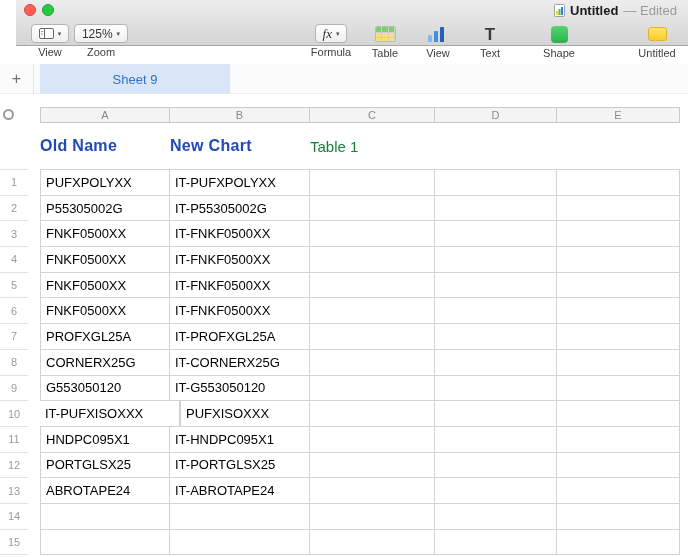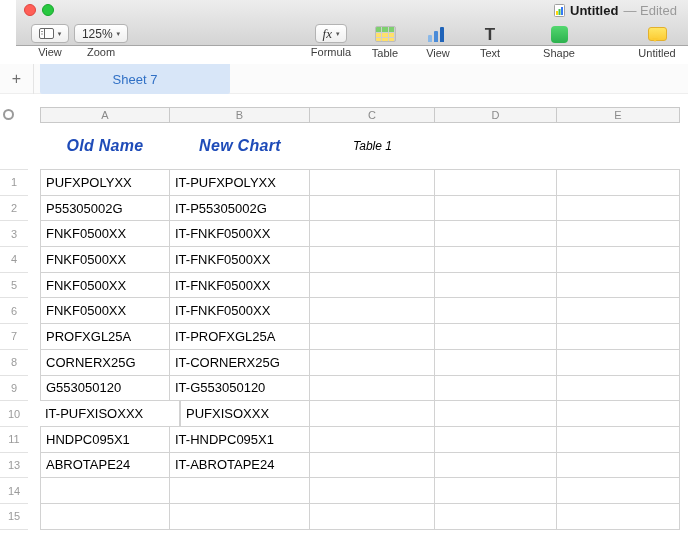--- a/index.html
+++ b/index.html
@@ -56,23 +56,23 @@
   .colheaders{position:absolute;top:13px;left:0;height:16px;display:flex;}
   .corner{width:40px;position:relative;}
   .corner-circle{position:absolute;left:3px;top:2px;width:11px;height:11px;border:2px solid #9a9a9a;border-radius:50%;box-sizing:border-box;background:#fff;}
   .colcell{background:#f4f4f4;border-top:1px solid #c9c9c9;border-bottom:1px solid #c9c9c9;border-right:1px solid #c9c9c9;
     font-size:11px;color:#8a8a8a;display:flex;align-items:center;justify-content:center;box-sizing:border-box;}
   .colcell.first{border-left:1px solid #c9c9c9;}
   .w-a{width:130px;} .w-b{width:140px;} .w-c{width:125px;} .w-d{width:122px;} .w-e{width:123px;}
   .gridarea{position:absolute;top:29px;left:0;}
   .header-row{display:flex;height:47px;}
   .header-row .gutter{border-bottom:1px solid #e2e2e2;}
-  .hcell{box-sizing:border-box;border-bottom:1px solid #d2d2d2;display:flex;align-items:center;justify-content:center;font-style:italic;}
+  .hcell{box-sizing:border-box;border-bottom:1px solid #d2d2d2;display:flex;align-items:center;justify-content:flex-start;}
   .hname{font-size:16px;font-weight:700;color:#1e4bb8;letter-spacing:0.3px;}
-  .table-title{font-size:12px;color:#000000;font-weight:500;}
+  .table-title{font-size:15px;color:#15803d;font-weight:500;}
   .sheet-row{display:flex;height:25.7px;}
   .gutter{width:28px;box-sizing:border-box;display:flex;align-items:center;justify-content:center;
     font-size:11px;color:#9b9b9b;border-bottom:1px solid #e2e2e2;}
   .gap{width:12px;}
   .cell{box-sizing:border-box;border-right:1px solid #d2d2d2;border-bottom:1px solid #d2d2d2;
     font-size:13px;color:#000;display:flex;align-items:center;padding-left:5px;overflow:hidden;white-space:nowrap;}
   .cell.w-a{border-left:1px solid #d2d2d2;}
 </style>
 </head>
 <body>
@@ -172,21 +172,21 @@
         <span class="ic-comment"></span>
       </div>
       <span class="tb-label">Untitled</span>
     </div>
   </div>
 </div>
 
 <div class="tabbar">
   <div class="add-sheet">+</div>
   <div class="sheet-tab">
-    <span>Sheet 7</span>
+    <span>Sheet 9</span>
   </div>
 </div>
 
 <div class="canvas">
   <div class="colheaders">
     <div class="corner">
       <span class="corner-circle"></span>
     </div>
     <div class="colcell first w-a">A</div>
     <div class="colcell w-b">B</div>
@@ -330,20 +330,31 @@
     </div>
     <div class="gap"></div>
     <div class="cell w-a">HNDPC095X1</div>
     <div class="cell w-b">IT-HNDPC095X1</div>
     <div class="cell w-c"></div>
     <div class="cell w-d"></div>
     <div class="cell w-e"></div>
   </div>
         <div class="sheet-row">
     <div class="gutter">
+      <span>12</span>
+    </div>
+    <div class="gap"></div>
+    <div class="cell w-a">PORTGLSX25</div>
+    <div class="cell w-b">IT-PORTGLSX25</div>
+    <div class="cell w-c"></div>
+    <div class="cell w-d"></div>
+    <div class="cell w-e"></div>
+  </div>
+        <div class="sheet-row">
+    <div class="gutter">
       <span>13</span>
     </div>
     <div class="gap"></div>
     <div class="cell w-a">ABROTAPE24</div>
     <div class="cell w-b">IT-ABROTAPE24</div>
     <div class="cell w-c"></div>
     <div class="cell w-d"></div>
     <div class="cell w-e"></div>
   </div>
         <div class="sheet-row">

